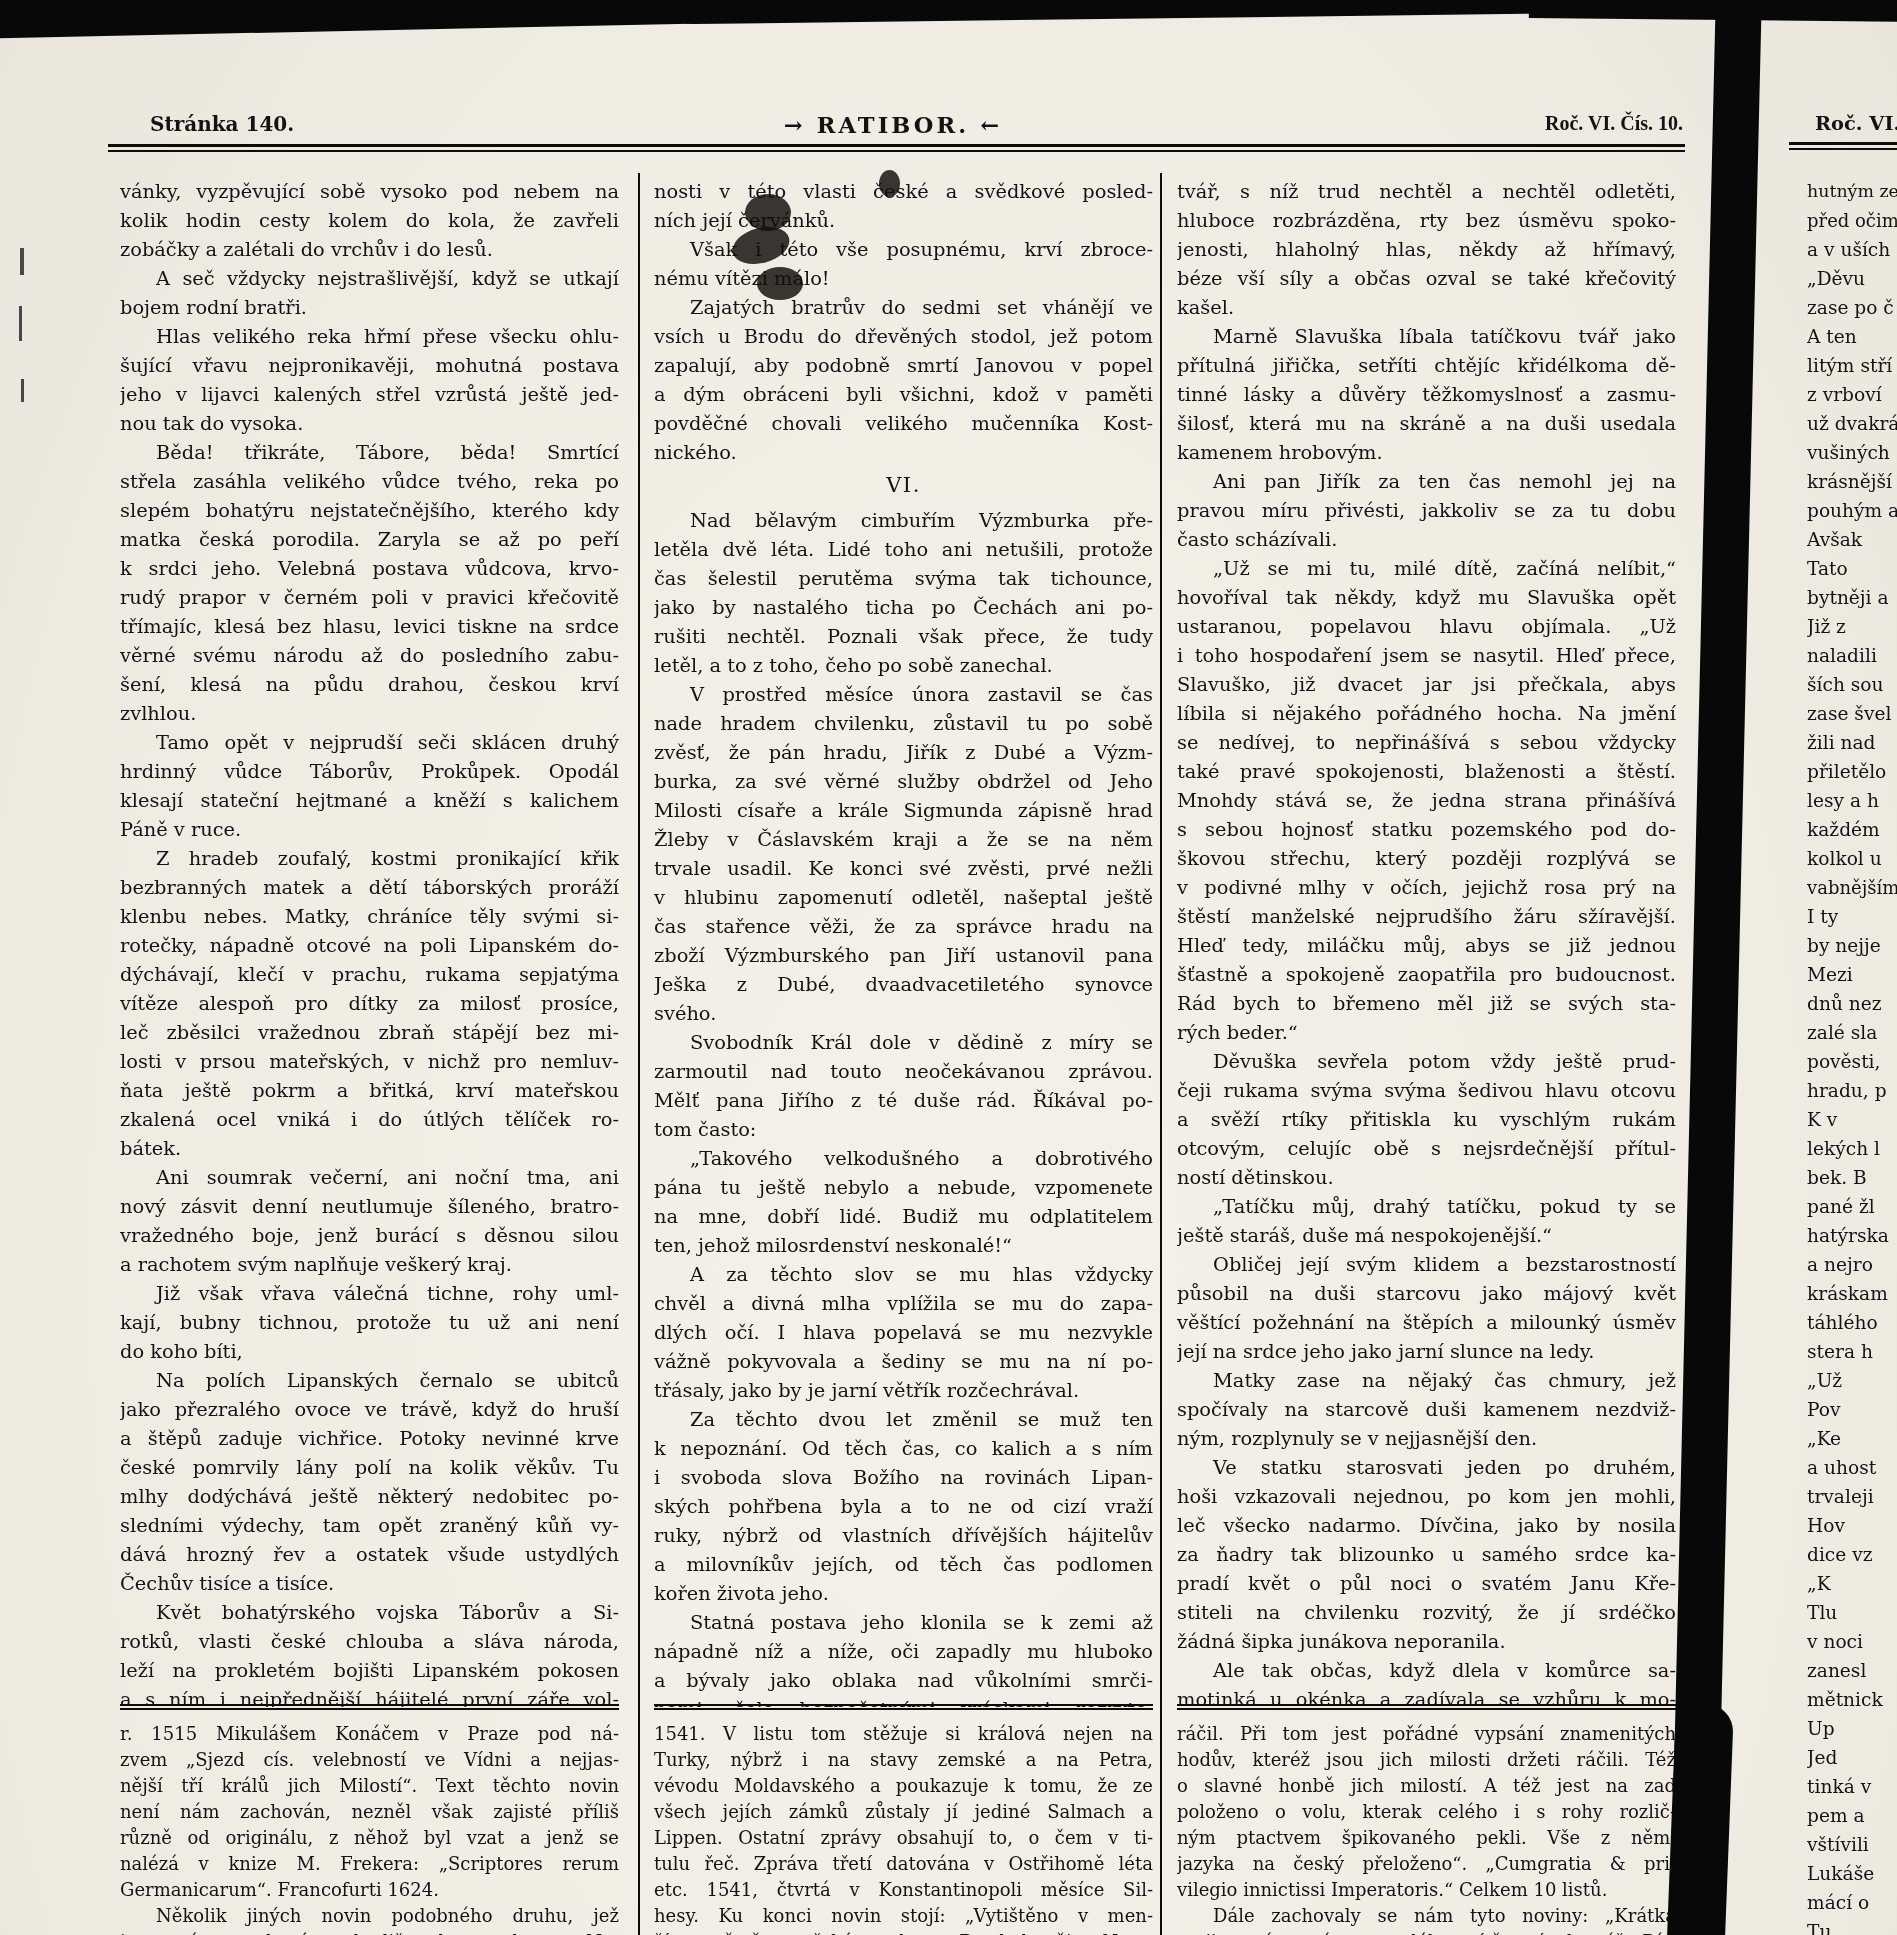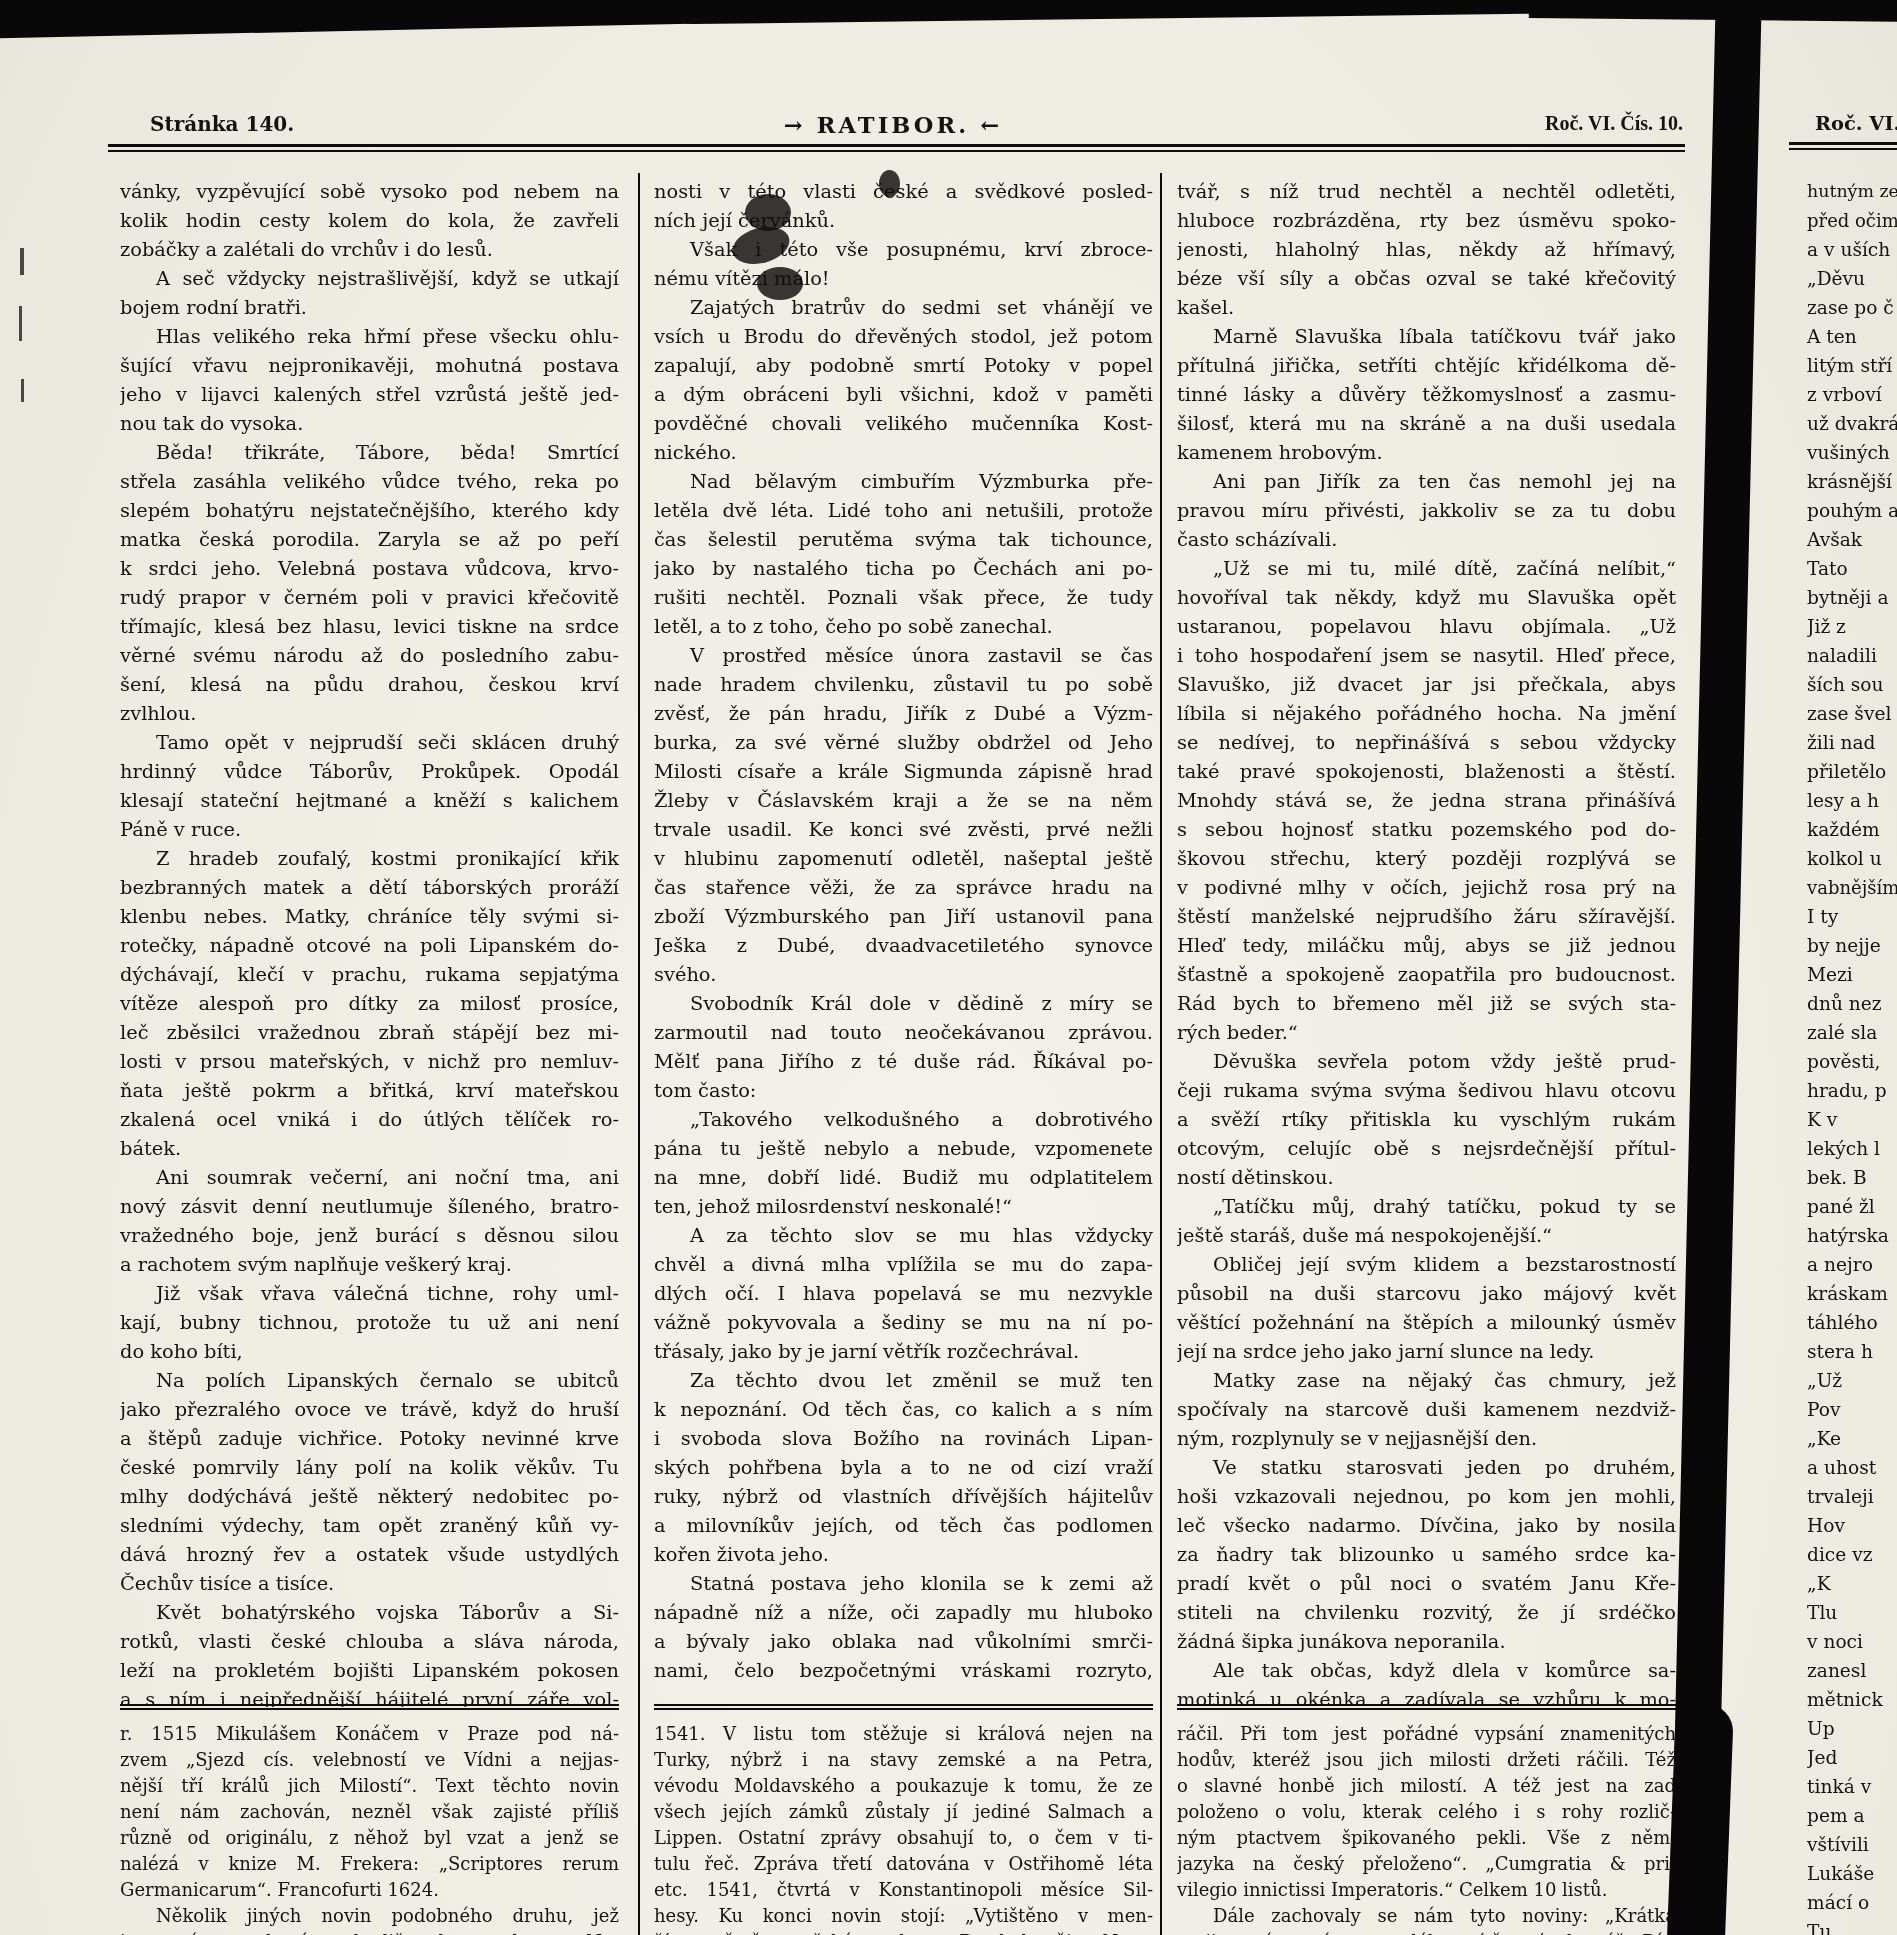--- a/index.html
+++ b/index.html
@@ -142,25 +142,26 @@
   </div>
 
 <div class="main-col" id="col2-main">
   <div>
       <div class="ln">nosti v této vlasti české a svědkové posled-</div>
       <div class="ln end">ních její červánků.</div>
       <div class="ln ind">Však i této vše posupnému, krví zbroce-</div>
       <div class="ln end">nému vítězi málo!</div>
       <div class="ln ind">Zajatých bratrův do sedmi set vhánějí ve</div>
       <div class="ln">vsích u Brodu do dřevěných stodol, jež potom</div>
-      <div class="ln">zapalují, aby podobně smrtí Potoky v popel</div>
+      <div class="ln">zapalují, aby podobně smrtí Janovou v popel</div>
       <div class="ln">a dým obráceni byli všichni, kdož v paměti</div>
       <div class="ln">povděčné chovali velikého mučenníka Kost-</div>
       <div class="ln end">nického.</div>
     </div>
+  <div class="vi-heading">VI.</div>
   <div>
       <div class="ln ind">Nad bělavým cimbuřím Výzmburka pře-</div>
       <div class="ln">letěla dvě léta. Lidé toho ani netušili, protože</div>
       <div class="ln">čas šelestil perutěma svýma tak tichounce,</div>
       <div class="ln">jako by nastalého ticha po Čechách ani po-</div>
       <div class="ln">rušiti nechtěl. Poznali však přece, že tudy</div>
       <div class="ln end">letěl, a to z toho, čeho po sobě zanechal.</div>
       <div class="ln ind">V prostřed měsíce února zastavil se čas</div>
       <div class="ln">nade hradem chvilenku, zůstavil tu po sobě</div>
       <div class="ln">zvěsť, že pán hradu, Jiřík z Dubé a Výzm-</div>

